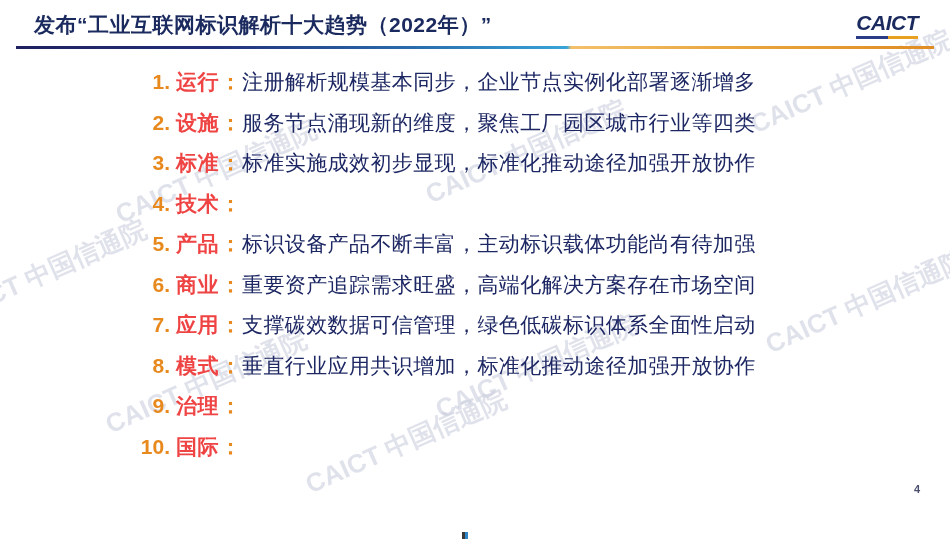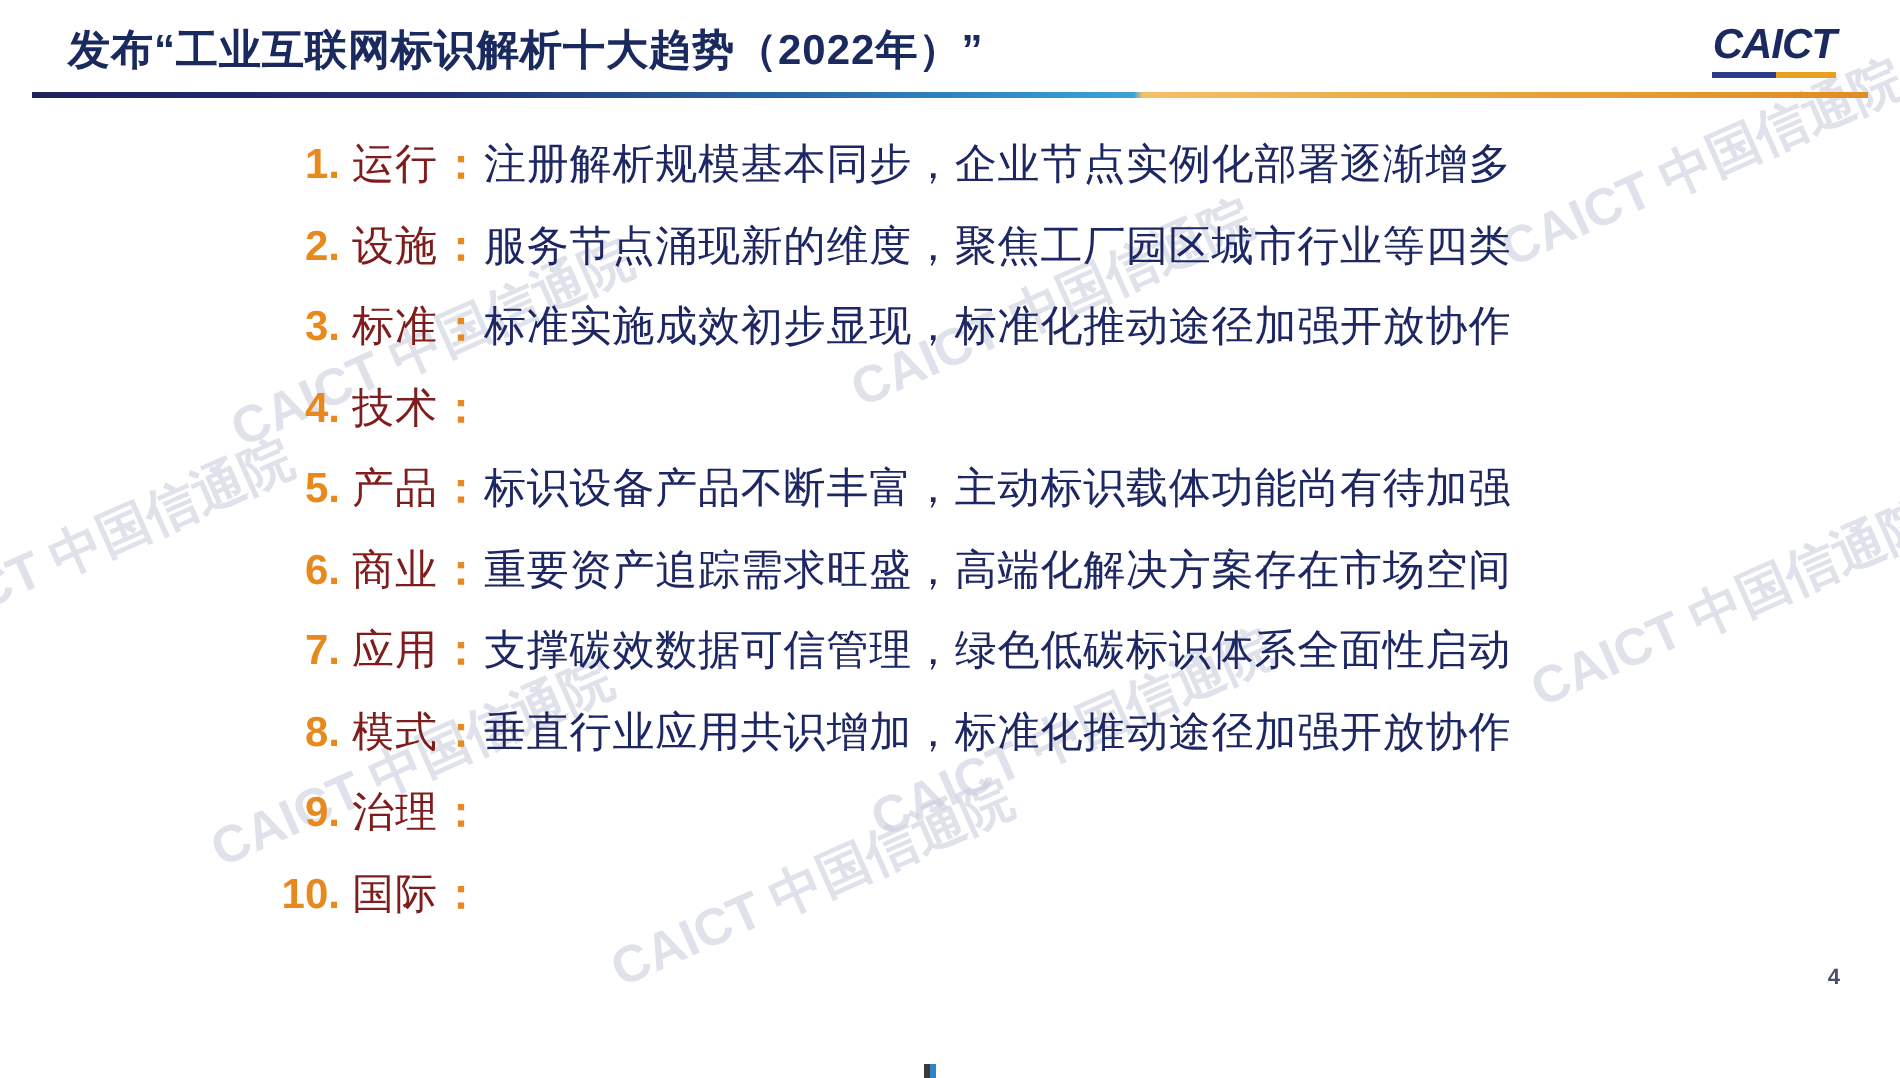--- a/index.html
+++ b/index.html
@@ -127,22 +127,22 @@
   .trend-num {
     color: #e8891e;
     font-weight: 700;
     font-size: 21px;
     min-width: 30px;
     text-align: right;
     letter-spacing: 0px;
     font-family: "Liberation Sans", sans-serif;
   }
   .trend-cat {
-    color: #7f1d1d;
-    font-weight: 400;
+    color: #ef4444;
+    font-weight: 700;
     font-size: 21px;
     margin-left: 6px;
     letter-spacing: 0.5px;
   }
   .trend-colon {
     color: #e8891e;
     font-weight: 700;
     font-size: 21px;
     margin: 0 1px;
   }

